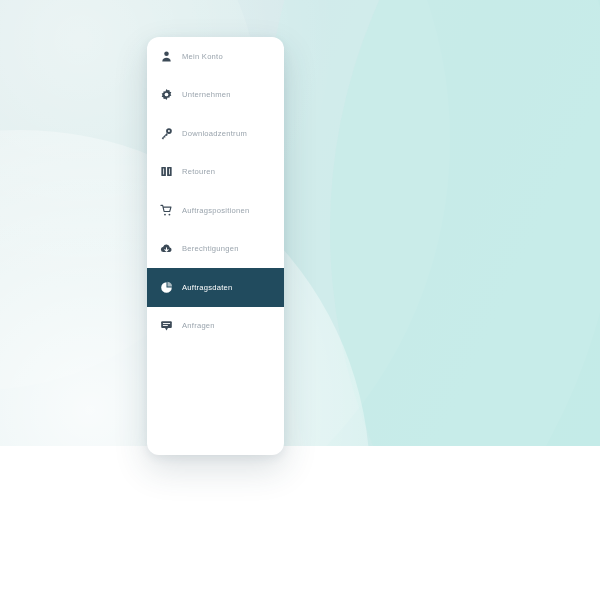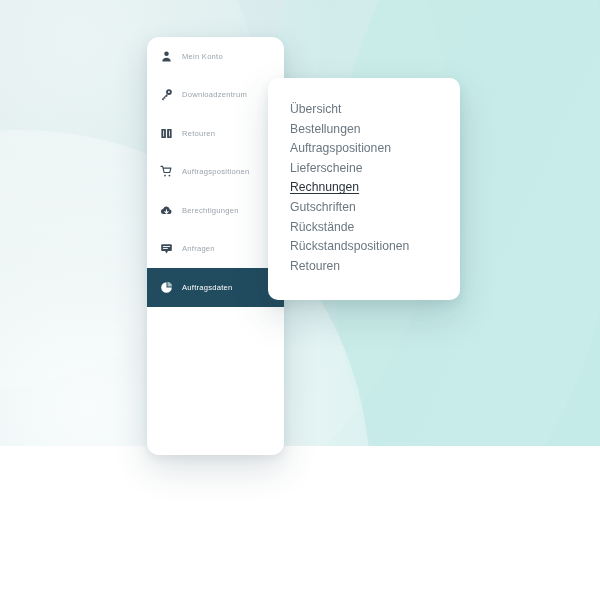--- a/index.html
+++ b/index.html
@@ -168,20 +168,29 @@
     <div class="nav-item">
       <span class="nav-icon">
         <svg width="13" height="13" viewBox="0 0 24 24" fill="#3c4a57">
           <circle cx="12" cy="7" r="4.2"></circle>
           <path d="M4.2 21c0-4.3 3.5-6.6 7.8-6.6s7.8 2.3 7.8 6.6z"></path>
         </svg>
       </span>
       <span class="nav-label">Mein Konto</span>
     </div>
 
+    <div class="nav-item">
+      <span class="nav-icon">
+        <svg width="13" height="13" viewBox="0 0 24 24" fill="#3c4a57">
+          <path d="M12 1.8l2.1 2.5 3.2-.7.6 3.2 3 1.2-1.5 2.9 1.5 2.9-3 1.2-.6 3.2-3.2-.7L12 22.2l-2.1-2.5-3.2.7-.6-3.2-3-1.2 1.5-2.9-1.5-2.9 3-1.2.6-3.2 3.2.7z"></path>
+          <circle cx="12" cy="12" r="3.4" fill="#ffffff"></circle>
+        </svg>
+      </span>
+      <span class="nav-label">Unternehmen</span>
+    </div>
 
     <div class="nav-item">
       <span class="nav-icon">
         <svg width="13" height="13" viewBox="0 0 24 24" fill="#3c4a57">
           <circle cx="16.5" cy="7.5" r="5.3"></circle>
           <circle cx="16.5" cy="7.5" r="1.8" fill="#ffffff"></circle>
           <path d="M12.8 11.2l-9.6 9.6 2.4 2.4 1.7-1.7-1.1-1.1 1.6-1.6 1.1 1.1 1.5-1.5-1.1-1.1 1.6-1.6 1.1 1.1 2.2-2.2z"></path>
         </svg>
       </span>
       <span class="nav-label">Downloadzentrum</span>
@@ -214,51 +223,38 @@
     <div class="nav-item">
       <span class="nav-icon">
         <svg width="13" height="13" viewBox="0 0 24 24" fill="#3c4a57">
           <path d="M6.4 18.6a5 5 0 0 1-.5-9.95 6.4 6.4 0 0 1 12.2 1.5 4.3 4.3 0 0 1-.7 8.45z"></path>
           <path d="M12 10.6v6.2M9 14.1l3 3.1 3-3.1" stroke="#ffffff" stroke-width="1.9" fill="none" stroke-linecap="round" stroke-linejoin="round"></path>
         </svg>
       </span>
       <span class="nav-label">Berechtigungen</span>
     </div>
 
+    <div class="nav-item active">
+      <span class="nav-icon">
+        <svg width="13" height="13" viewBox="0 0 24 24">
+          <path d="M12 2.2A9.8 9.8 0 1 0 21.8 12H12z" fill="#ffffff"></path>
+          <path d="M13.7 1.6v8.7h8.7A9.8 9.8 0 0 0 13.7 1.6z" fill="#ffffff" opacity="0.62"></path>
+        </svg>
+      </span>
+      <span class="nav-label">Auftragsdaten</span>
+    </div>
+
     <div class="nav-item">
       <span class="nav-icon">
         <svg width="13" height="13" viewBox="0 0 24 24" fill="#3c4a57">
           <rect x="2.2" y="4" width="19.6" height="12.6" rx="1.8"></rect>
           <path d="M9.4 16.6h5.2l-2.6 4.4z"></path>
           <rect x="5.4" y="7.4" width="13.2" height="1.7" fill="#ffffff"></rect>
           <rect x="5.4" y="11" width="9" height="1.7" fill="#ffffff"></rect>
         </svg>
       </span>
       <span class="nav-label">Anfragen</span>
     </div>
 
-    <div class="nav-item active">
-      <span class="nav-icon">
-        <svg width="13" height="13" viewBox="0 0 24 24">
-          <path d="M12 2.2A9.8 9.8 0 1 0 21.8 12H12z" fill="#ffffff"></path>
-          <path d="M13.7 1.6v8.7h8.7A9.8 9.8 0 0 0 13.7 1.6z" fill="#ffffff" opacity="0.62"></path>
-        </svg>
-      </span>
-      <span class="nav-label">Auftragsdaten</span>
-    </div>
-
   </div>
 
-  <div id="flyout-panel">
-    <ul id="flyout-list">
-      <li class="flyout-item">Übersicht</li>
-      <li class="flyout-item">Bestellungen</li>
-      <li class="flyout-item">Auftragspositionen</li>
-      <li class="flyout-item">Lieferscheine</li>
-      <li class="flyout-item selected">Rechnungen</li>
-      <li class="flyout-item">Gutschriften</li>
-      <li class="flyout-item">Rückstände</li>
-      <li class="flyout-item">Rückstandspositionen</li>
-      <li class="flyout-item">Retouren</li>
-    </ul>
-  </div>
 
 </div>
 
 </body></html>

